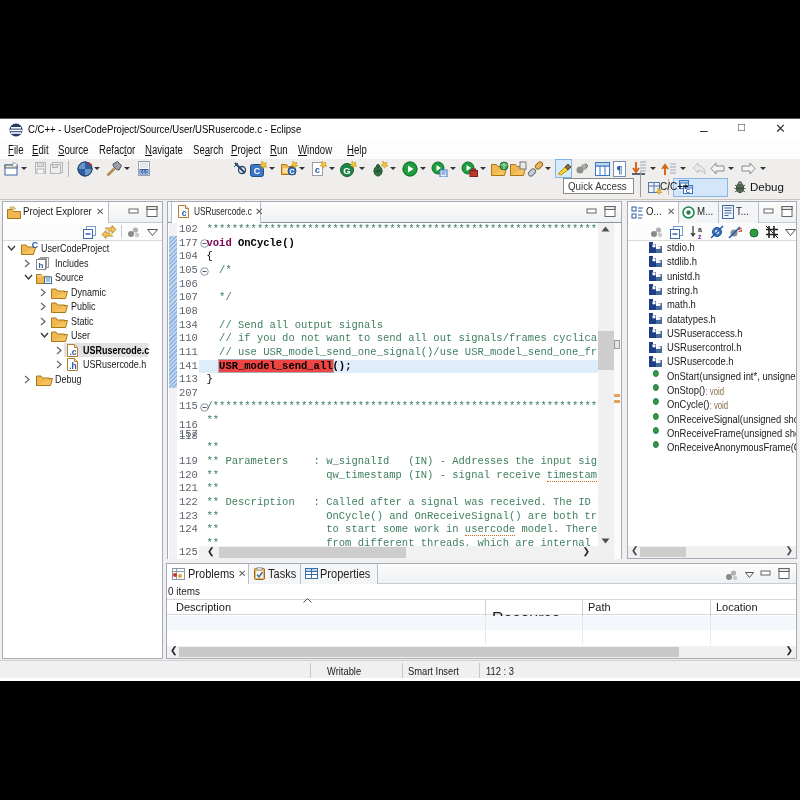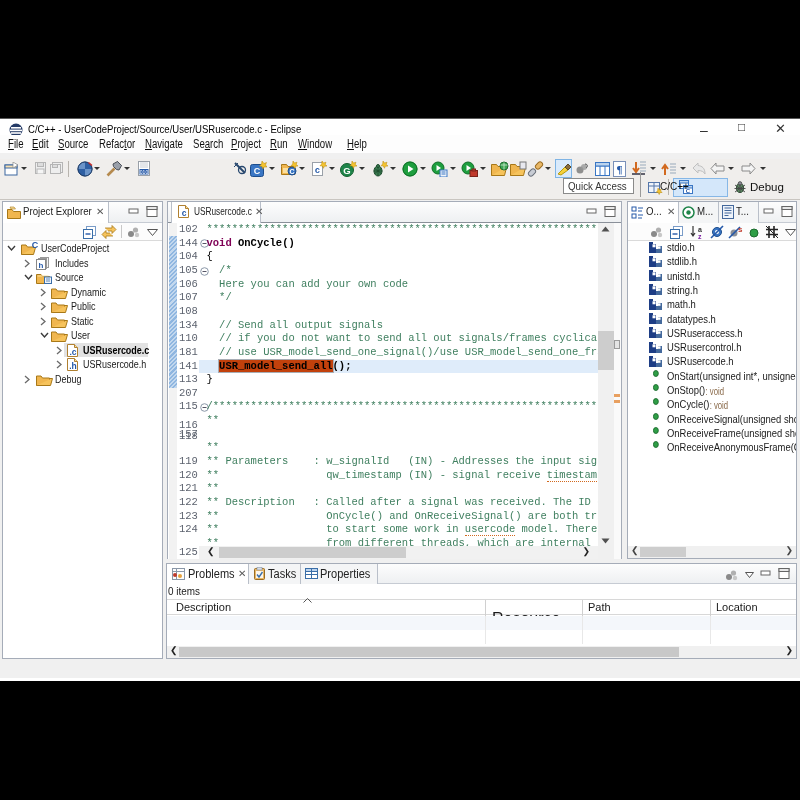--- a/index.html
+++ b/index.html
@@ -5,21 +5,21 @@
 * { margin:0; padding:0; box-sizing:border-box; }
 html,body { width:800px; height:800px; background:#000; overflow:hidden;
   font-family:"Liberation Sans", sans-serif; }
 #win { position:absolute; left:0; top:118px; width:800px; height:563px;
   background:#f0f0f0; border-top:1px solid #5a5a5a; }
 .abs { position:absolute; }
 
 #titlebar { position:absolute; left:0; top:0; width:800px; height:22px; background:#fff; }
 #titletext { position:absolute; left:28px; top:4px; font-size:11.5px; color:#000; transform:scaleX(0.83); transform-origin:0 0; }
 
-#menubar { position:absolute; left:0; top:16px; width:800px; height:18px; background:#fdfdfd; font-size:12px; color:#111; }
+#menubar { position:absolute; left:0; top:22px; width:800px; height:18px; background:#fdfdfd; font-size:12px; color:#111; }
 #menubar span { position:absolute; top:2px; transform:scaleX(0.8); transform-origin:0 0; }
 #menubar u { text-decoration:underline; }
 
 #toolbar { position:absolute; left:0; top:40px; width:800px; height:41px; background:#f0eeec; border-bottom:1px solid #c9c5c0; }
 .dd { position:absolute; top:8px; width:0; height:0; border-left:3px solid transparent; border-right:3px solid transparent; border-top:3.5px solid #333; }
 .tsep { position:absolute; top:2px; width:1px; height:16px; background:#b8b4ae; }
 
 #main { position:absolute; left:0; top:81px; width:800px; height:460px; background:#f0f0f0; }
 .panel { position:absolute; background:#fff; border:1px solid #a5acb8; }
 .tabrow { position:absolute; left:0; top:0; right:0; height:21px; background:linear-gradient(#fdfdfd,#eef0f2); border-bottom:1px solid #c6cbd3; }
@@ -34,21 +34,21 @@
 .tabx { color:#5a5a5a; font-size:10px; }
 .minmax { position:absolute; top:4px; }
 #statusbar { position:absolute; left:0; top:541px; width:800px; height:19px; background:#f0f0f0; border-top:1px solid #d0d0d0; font-size:11px; color:#1a1a1a; }
 #statusbar span { transform:scaleX(0.85); transform-origin:0 0; }
 .ssep { position:absolute; top:2px; width:1px; height:17px; background:#c8c8c8; }
 
 .cl { position:absolute; left:0; white-space:pre; font-family:"Liberation Mono", monospace; font-size:10.5px; line-height:13.65px; color:#000; }
 .cm { color:#3f7f5f; }
 .kw { color:#7f0055; font-weight:bold; }
 .lnum { position:absolute; left:11px; width:19px; font-family:"Liberation Mono",monospace; font-size:10.5px; line-height:13.65px; color:#5c626e; }
-.occ { background:#c2410c; outline:1px solid #a8aeb6; }
+.occ { background:#ef4444; outline:1px solid #a8aeb6; }
 .sq { border-bottom:1.5px dotted #d2691e; }
 .inc { position:absolute; left:21px; top:1px; width:14px; height:12px; }
 .fndot { position:absolute; left:25px; top:3.5px; width:7px; height:7px; border-radius:50%; background:#2e9e46; border:1px solid #1d6b2e; }
 .rtype { color:#8a6a4a; }
 </style>
 </head>
 <body>
 <svg width="0" height="0" style="position:absolute">
     <defs>
 <g id="incico">
@@ -434,29 +434,29 @@
         </svg>
       <svg class="minmax" style="left:436px" width="12" height="11" viewBox="0 0 12 11">
           <rect x="1" y="0.5" width="10" height="10" fill="#fff" stroke="#666"></rect>
           <rect x="1" y="0.5" width="10" height="3" fill="#e8e8e8" stroke="#666"></rect>
         </svg>
       <div id="edbody" class="abs" style="left:0;top:21px;width:453px;height:336px;background:#fff">
         <div class="abs" style="left:1px;top:0;width:8px;height:336px;background:#f2f2f2"></div>
         <div class="abs" style="left:1px;top:13px;width:8px;height:152px;background:repeating-linear-gradient(135deg,#c3d8ee 0 1.5px,#8fb6e0 1.5px 3px)"></div>
         <div class="abs" style="left:31px;top:136.5px;width:399px;height:13.65px;background:#dfecfa"></div>
         <div class="lnum" style="top:0px">102</div>
-        <div class="lnum" style="top:13.65px">144</div>
+        <div class="lnum" style="top:13.65px">177</div>
         <div class="lnum" style="top:27.3px">104</div>
         <div class="lnum" style="top:40.95px">105</div>
         <div class="lnum" style="top:54.6px">106</div>
         <div class="lnum" style="top:68.25px">107</div>
         <div class="lnum" style="top:81.9px">108</div>
         <div class="lnum" style="top:95.55px">134</div>
         <div class="lnum" style="top:109.2px">110</div>
-        <div class="lnum" style="top:122.85px">181</div>
+        <div class="lnum" style="top:122.85px">111</div>
         <div class="lnum" style="top:136.5px">141</div>
         <div class="lnum" style="top:150.15px">113</div>
         <div class="lnum" style="top:163.8px">207</div>
         <div class="lnum" style="top:177.45px">115</div>
         <div class="lnum" style="top:196px">116</div>
         <div class="lnum" style="top:204.75px">157</div>
         <div class="lnum" style="top:207px">118</div>
         <div class="lnum" style="top:232.05px">119</div>
         <div class="lnum" style="top:245.7px">120</div>
         <div class="lnum" style="top:259.35px">121</div>
@@ -474,21 +474,20 @@
           </svg>
         <svg class="abs" style="left:31.5px;top:180px" width="9" height="9" viewBox="0 0 9 9">
             <circle cx="4.5" cy="4.5" r="3.8" fill="#fff" stroke="#8a97a8"></circle>
             <path d="M2.5 4.5 h4" stroke="#556" stroke-width="1"></path>
           </svg>
         <div class="abs" style="left:38.5px;top:0;width:391.5px;height:323px;overflow:hidden">
           <div class="cl cm" style="top:0px">***************************************************************************</div>
           <div class="cl" style="top:13.65px"><span class="kw">void</span><b> OnCycle()</b></div>
           <div class="cl" style="top:27.3px">{</div>
           <div class="cl cm" style="top:40.95px">  /*</div>
-          <div class="cl cm" style="top:54.6px">  Here you can add your own code</div>
           <div class="cl cm" style="top:68.25px">  */</div>
           <div class="cl cm" style="top:95.55px">  // Send all output signals</div>
           <div class="cl cm" style="top:109.2px">  // if you do not want to send all out signals/frames cyclically</div>
           <div class="cl cm" style="top:122.85px">  // use USR_model_send_one_signal()/use USR_model_send_one_frame()</div>
           <div class="cl" style="top:136.5px"><b>  <span class="occ">USR_model_send_all</span>();</b></div>
           <div class="cl" style="top:150.15px">}</div>
           <div class="cl cm" style="top:177.45px">/***************************************************************************</div>
           <div class="cl cm" style="top:191.1px">**</div>
           <div class="cl cm" style="top:218.4px">**</div>
           <div class="cl cm" style="top:232.05px">** Parameters    : w_signalId   (IN) - Addresses the input signal</div>
@@ -737,14 +736,22 @@
       <div class="abs" style="left:318px;top:52px;width:1px;height:28px;background:#e8e8e8"></div>
       <div class="abs" style="left:415px;top:52px;width:1px;height:28px;background:#e8e8e8"></div>
       <div class="abs" style="left:543px;top:52px;width:1px;height:28px;background:#e8e8e8"></div>
       <div class="abs" style="left:0;top:82px;width:629px;height:12px;background:#f0f0f0">
         <span class="abs" style="left:3px;top:-1px;font-size:9px;color:#222">❮</span>
         <span class="abs" style="right:3px;top:-1px;font-size:9px;color:#222">❯</span>
         <div class="abs" style="left:12px;top:1px;width:500px;height:10px;background:#c8c8c8"></div>
       </div>
     </div>
   </div>
+  <div id="statusbar">
+    <div class="ssep" style="left:310px"></div>
+    <div class="ssep" style="left:402px"></div>
+    <div class="ssep" style="left:479px"></div>
+    <span class="abs" style="left:327px;top:4px">Writable</span>
+    <span class="abs" style="left:408px;top:4px">Smart Insert</span>
+    <span class="abs" style="left:486px;top:4px">112 : 3</span>
+  </div>
   <div class="abs" style="left:0;top:559px;width:800px;height:3px;background:#fff"></div>
 </div>
 
 </body></html>

